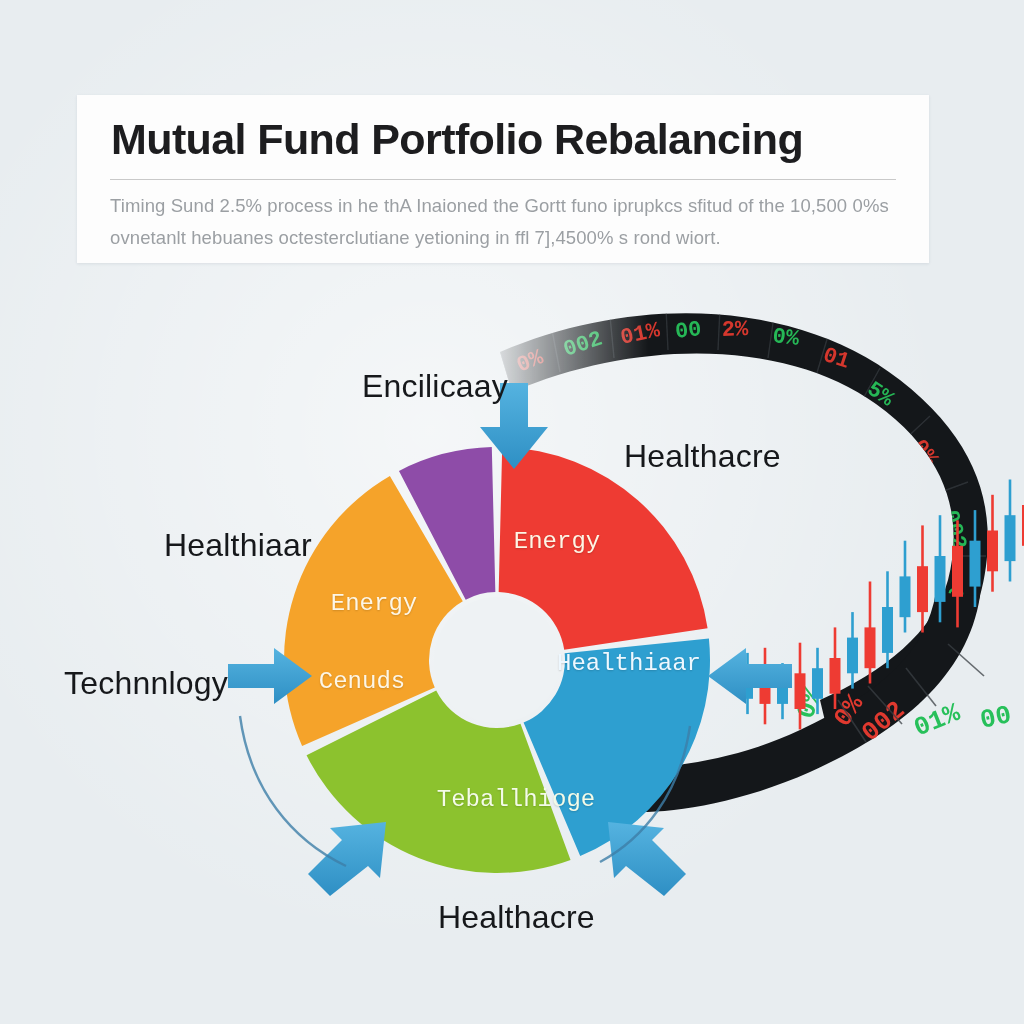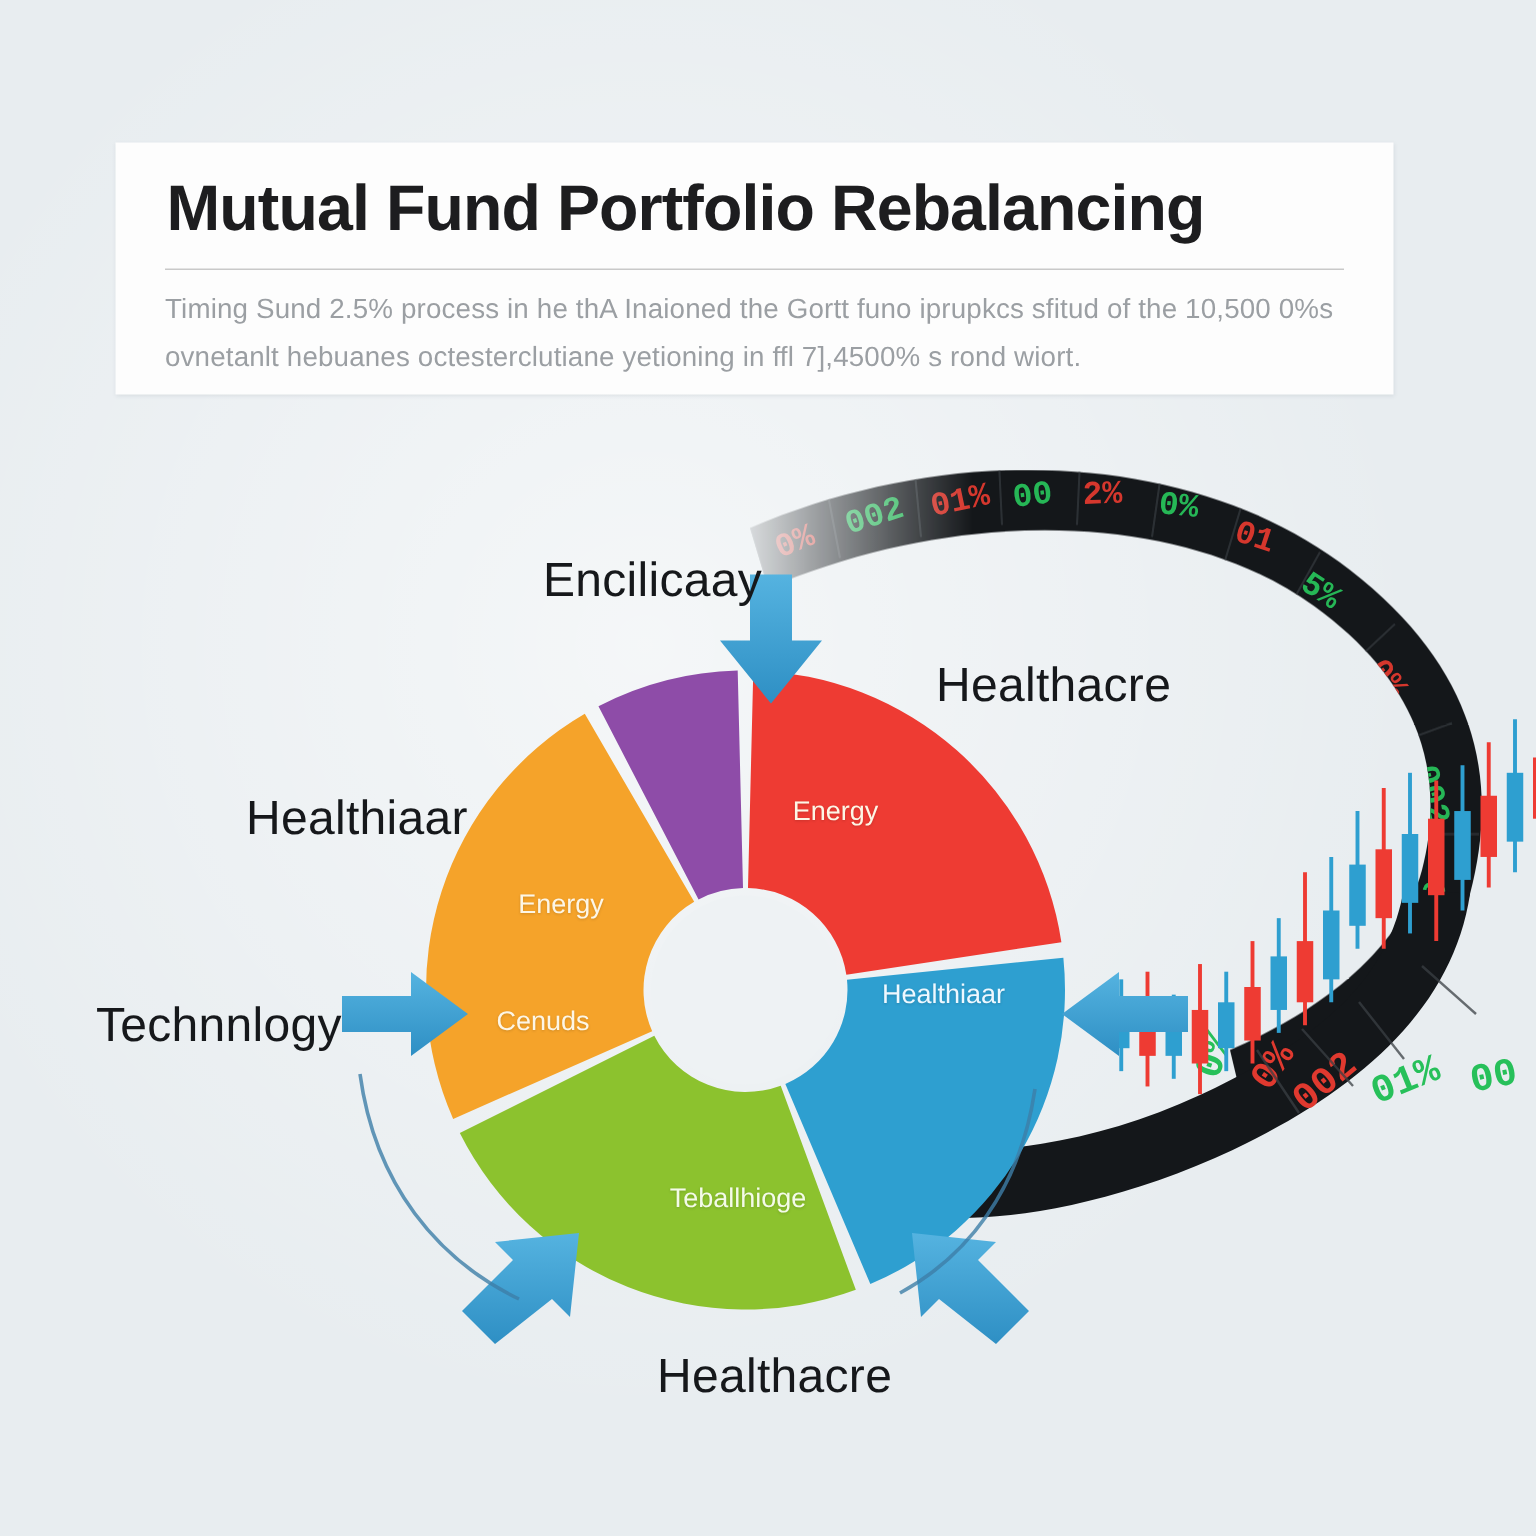--- a/index.html
+++ b/index.html
@@ -93,28 +93,29 @@
   #label-healthcare { left: 624px; top: 438px; }
   #label-technology-upper { left: 164px; top: 527px; }
   #label-technology-left  { left: 64px;  top: 665px; }
   #label-rebalancing-bottom { left: 438px; top: 899px; }
 
   
   .slice-label {
     position: absolute;
     z-index: 5;
     color: #fdf6e6;
-    font-size: 18px;
+    font-size: 24px;
     white-space: nowrap;
     transform: translate(-50%, -50%);
     text-shadow: 0 1px 2px rgba(0,0,0,0.16);
+    font-family: Liberation Mono, monospace;
   }
   #slice-label-energy-red   { left: 557px; top: 541px; }
   #slice-label-healthcare   { left: 629px; top: 663px; color:#eef8ff; }
-  #slice-label-rebalancing  { left: 492px; top: 799px; color:#f4fbe8; }
+  #slice-label-rebalancing  { left: 516px; top: 799px; color:#f4fbe8; }
   #slice-label-energy-orange{ left: 374px; top: 603px; }
   #slice-label-bonds        { left: 362px; top: 681px; text-align: right; }
 </style>
 </head>
 <body>
 
 <div id="canvas">
 
   <svg class="layer" id="ribbon-layer" viewBox="0 0 1024 1024">
     <defs>

